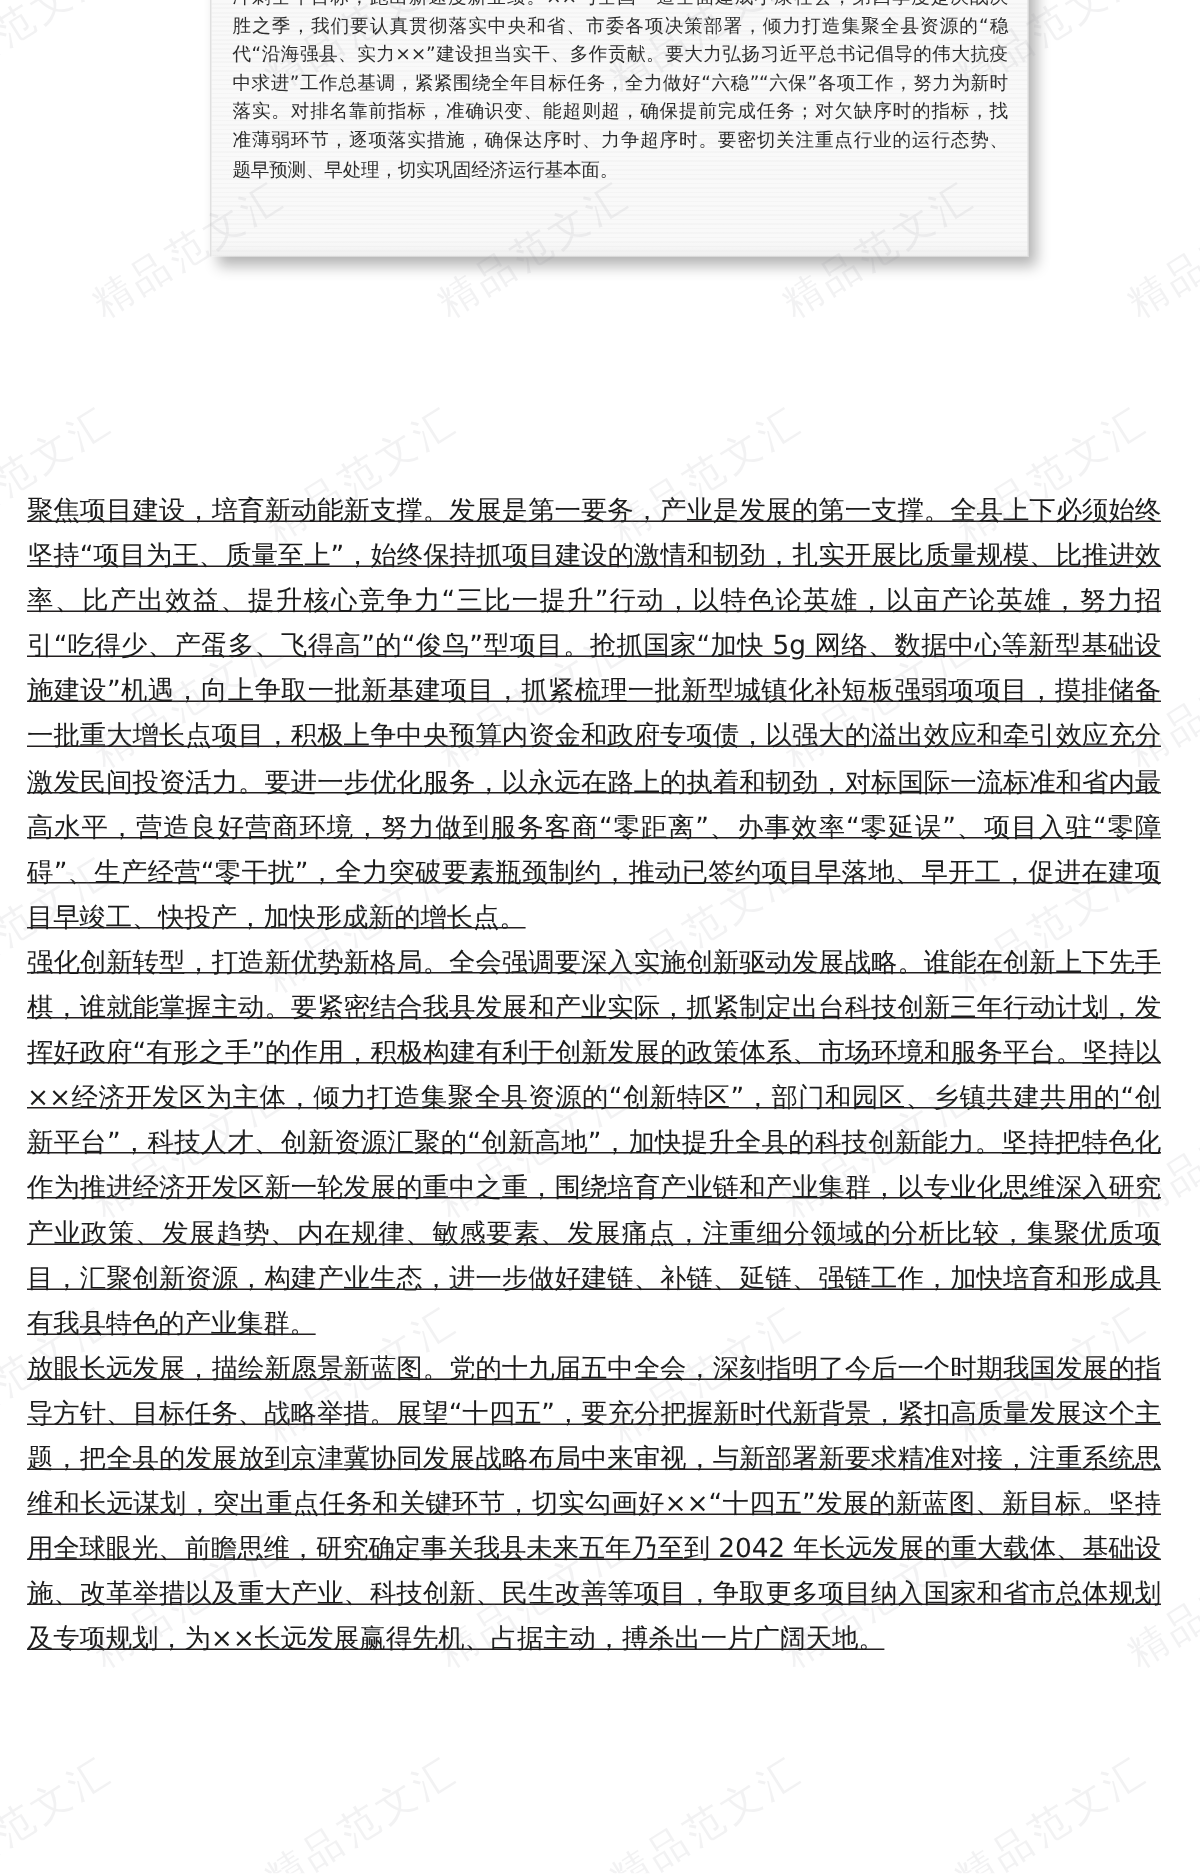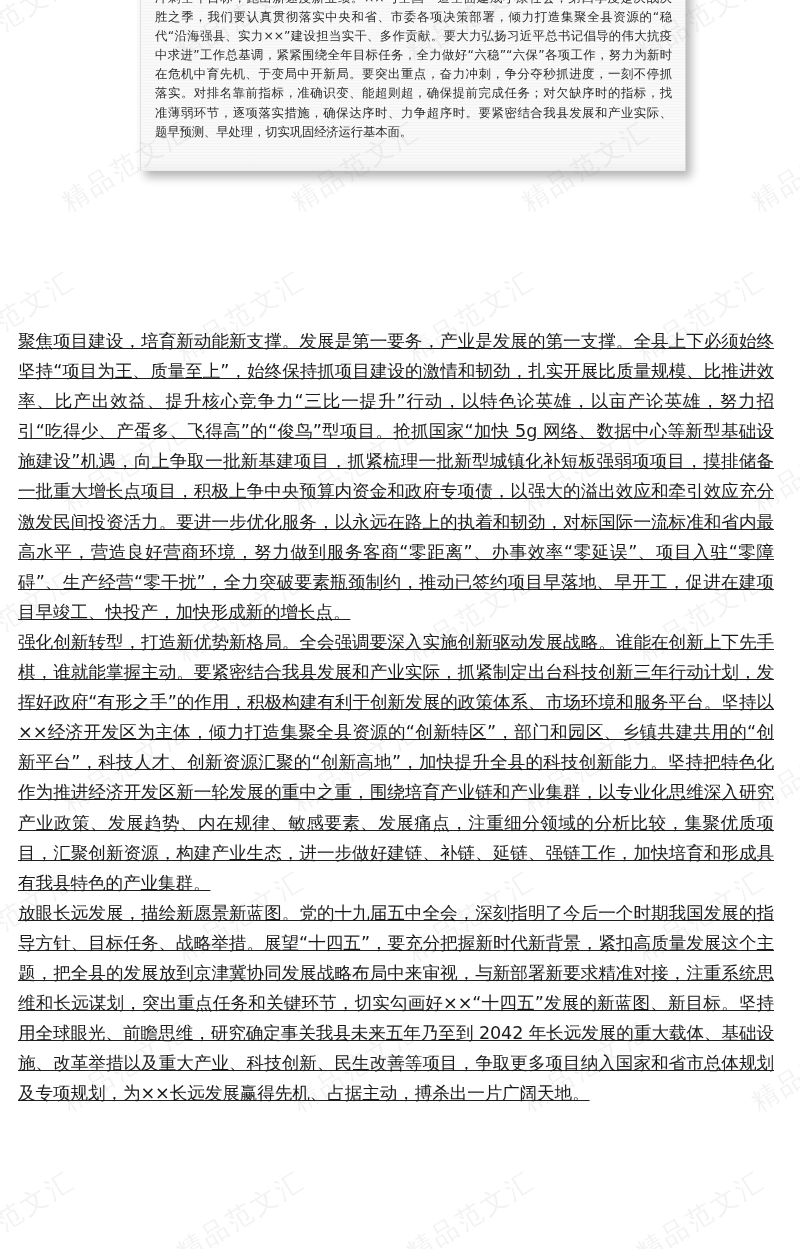--- a/index.html
+++ b/index.html
@@ -112,23 +112,22 @@
 </style>
 </head>
 <body>
 
 <div id="doc-figure">
   <div class="fig-inner">
     <div class="fig-line">冲刺全年目标，跑出新速度新业绩。××与全国一道全面建成小康社会，第四季度是决战决</div>
     <div class="fig-line">胜之季，我们要认真贯彻落实中央和省、市委各项决策部署，倾力打造集聚全县资源的“稳</div>
     <div class="fig-line">代“沿海强县、实力××”建设担当实干、多作贡献。要大力弘扬习近平总书记倡导的伟大抗疫</div>
     <div class="fig-line">中求进”工作总基调，紧紧围绕全年目标任务，全力做好“六稳”“六保”各项工作，努力为新时</div>
-    <div class="fig-line">在危机中育先机、于变局中开新局。要突出重点，奋力冲刺，争分夺秒抓进度，一刻不停抓</div>
     <div class="fig-line">落实。对排名靠前指标，准确识变、能超则超，确保提前完成任务；对欠缺序时的指标，找</div>
-    <div class="fig-line">准薄弱环节，逐项落实措施，确保达序时、力争超序时。要紧密结合我县发展和产业实际、</div>
+    <div class="fig-line">准薄弱环节，逐项落实措施，确保达序时、力争超序时。要密切关注重点行业的运行态势、</div>
     <div class="fig-line last">题早预测、早处理，切实巩固经济运行基本面。</div>
   </div>
   <div id="figure-noise"></div>
   <div id="figure-bottom-shade"></div>
 </div>
 
 <div id="body-text">
   <p>聚焦项目建设，培育新动能新支撑。发展是第一要务，产业是发展的第一支撑。全县上下必须始终坚持“项目为王、质量至上”，始终保持抓项目建设的激情和韧劲，扎实开展比质量规模、比推进效率、比产出效益、提升核心竞争力“三比一提升”行动，以特色论英雄，以亩产论英雄，努力招引“吃得少、产蛋多、飞得高”的“俊鸟”型项目。抢抓国家“加快 5g 网络、数据中心等新型基础设施建设”机遇，向上争取一批新基建项目，抓紧梳理一批新型城镇化补短板强弱项项目，摸排储备一批重大增长点项目，积极上争中央预算内资金和政府专项债，以强大的溢出效应和牵引效应充分激发民间投资活力。要进一步优化服务，以永远在路上的执着和韧劲，对标国际一流标准和省内最高水平，营造良好营商环境，努力做到服务客商“零距离”、办事效率“零延误”、项目入驻“零障碍”、生产经营“零干扰”，全力突破要素瓶颈制约，推动已签约项目早落地、早开工，促进在建项目早竣工、快投产，加快形成新的增长点。</p>
   <p>强化创新转型，打造新优势新格局。全会强调要深入实施创新驱动发展战略。谁能在创新上下先手棋，谁就能掌握主动。要紧密结合我县发展和产业实际，抓紧制定出台科技创新三年行动计划，发挥好政府“有形之手”的作用，积极构建有利于创新发展的政策体系、市场环境和服务平台。坚持以××经济开发区为主体，倾力打造集聚全县资源的“创新特区”，部门和园区、乡镇共建共用的“创新平台”，科技人才、创新资源汇聚的“创新高地”，加快提升全县的科技创新能力。坚持把特色化作为推进经济开发区新一轮发展的重中之重，围绕培育产业链和产业集群，以专业化思维深入研究产业政策、发展趋势、内在规律、敏感要素、发展痛点，注重细分领域的分析比较，集聚优质项目，汇聚创新资源，构建产业生态，进一步做好建链、补链、延链、强链工作，加快培育和形成具有我县特色的产业集群。</p>
   <p>放眼长远发展，描绘新愿景新蓝图。党的十九届五中全会，深刻指明了今后一个时期我国发展的指导方针、目标任务、战略举措。展望“十四五”，要充分把握新时代新背景，紧扣高质量发展这个主题，把全县的发展放到京津冀协同发展战略布局中来审视，与新部署新要求精准对接，注重系统思维和长远谋划，突出重点任务和关键环节，切实勾画好××“十四五”发展的新蓝图、新目标。坚持用全球眼光、前瞻思维，研究确定事关我县未来五年乃至到 2042 年长远发展的重大载体、基础设施、改革举措以及重大产业、科技创新、民生改善等项目，争取更多项目纳入国家和省市总体规划及专项规划，为××长远发展赢得先机、占据主动，搏杀出一片广阔天地。</p>

